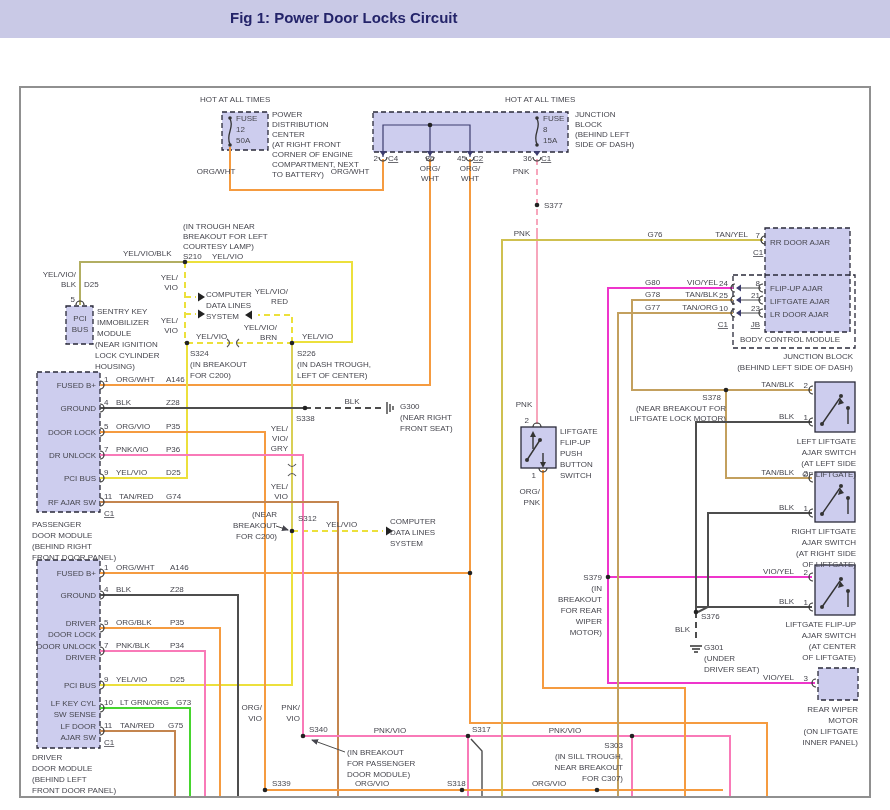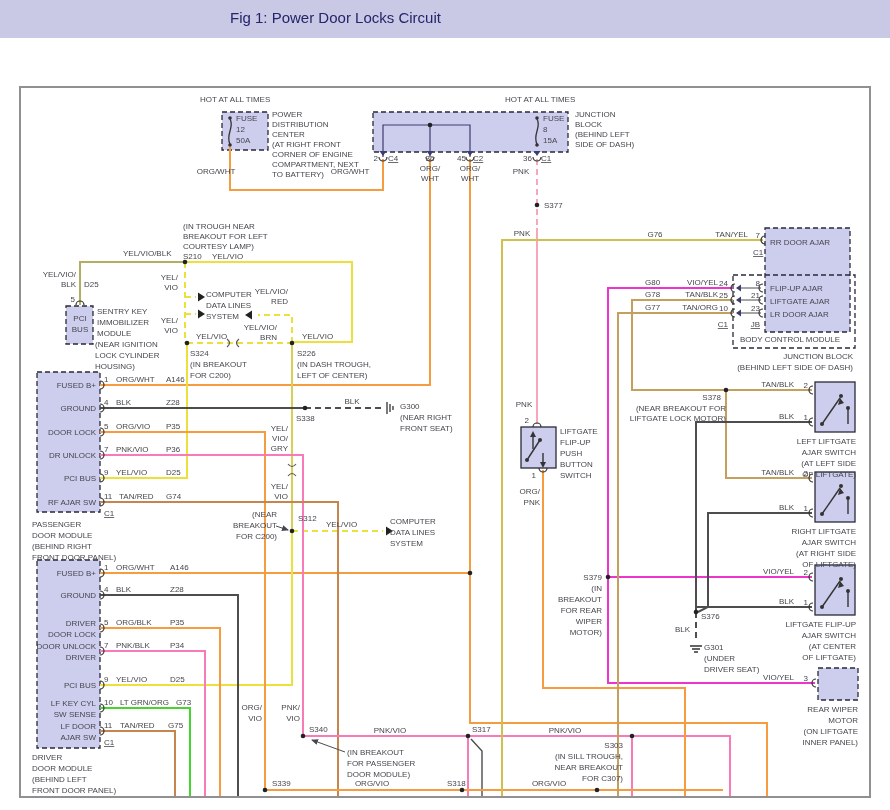--- a/index.html
+++ b/index.html
@@ -1,17 +1,17 @@
 <!DOCTYPE html>
 <html><head>
 <meta charset="utf-8">
 <style>
   html,body{margin:0;padding:0;background:#fff;width:890px;height:810px;overflow:hidden;
     font-family:"Liberation Sans",sans-serif;}
-  #titlebar{position:absolute;left:0;top:0;width:890px;height:38px;background:#c9c9e6;}
+  #titlebar{position:absolute;left:0;top:0;width:890px;height:38px;background:#c9c9e6;font-weight:bold;}
   #titlebar span{position:absolute;left:230px;top:9px;font-size:15px;color:#24246a;}
   #canvas{position:absolute;left:0;top:0;width:890px;height:810px;text-align:right;}
   svg text{font-family:"Liberation Sans",sans-serif;}
 </style>
 </head>
 <body>
 
 <div id="titlebar">
   <span>Fig 1: Power Door Locks Circuit</span>
 </div>

